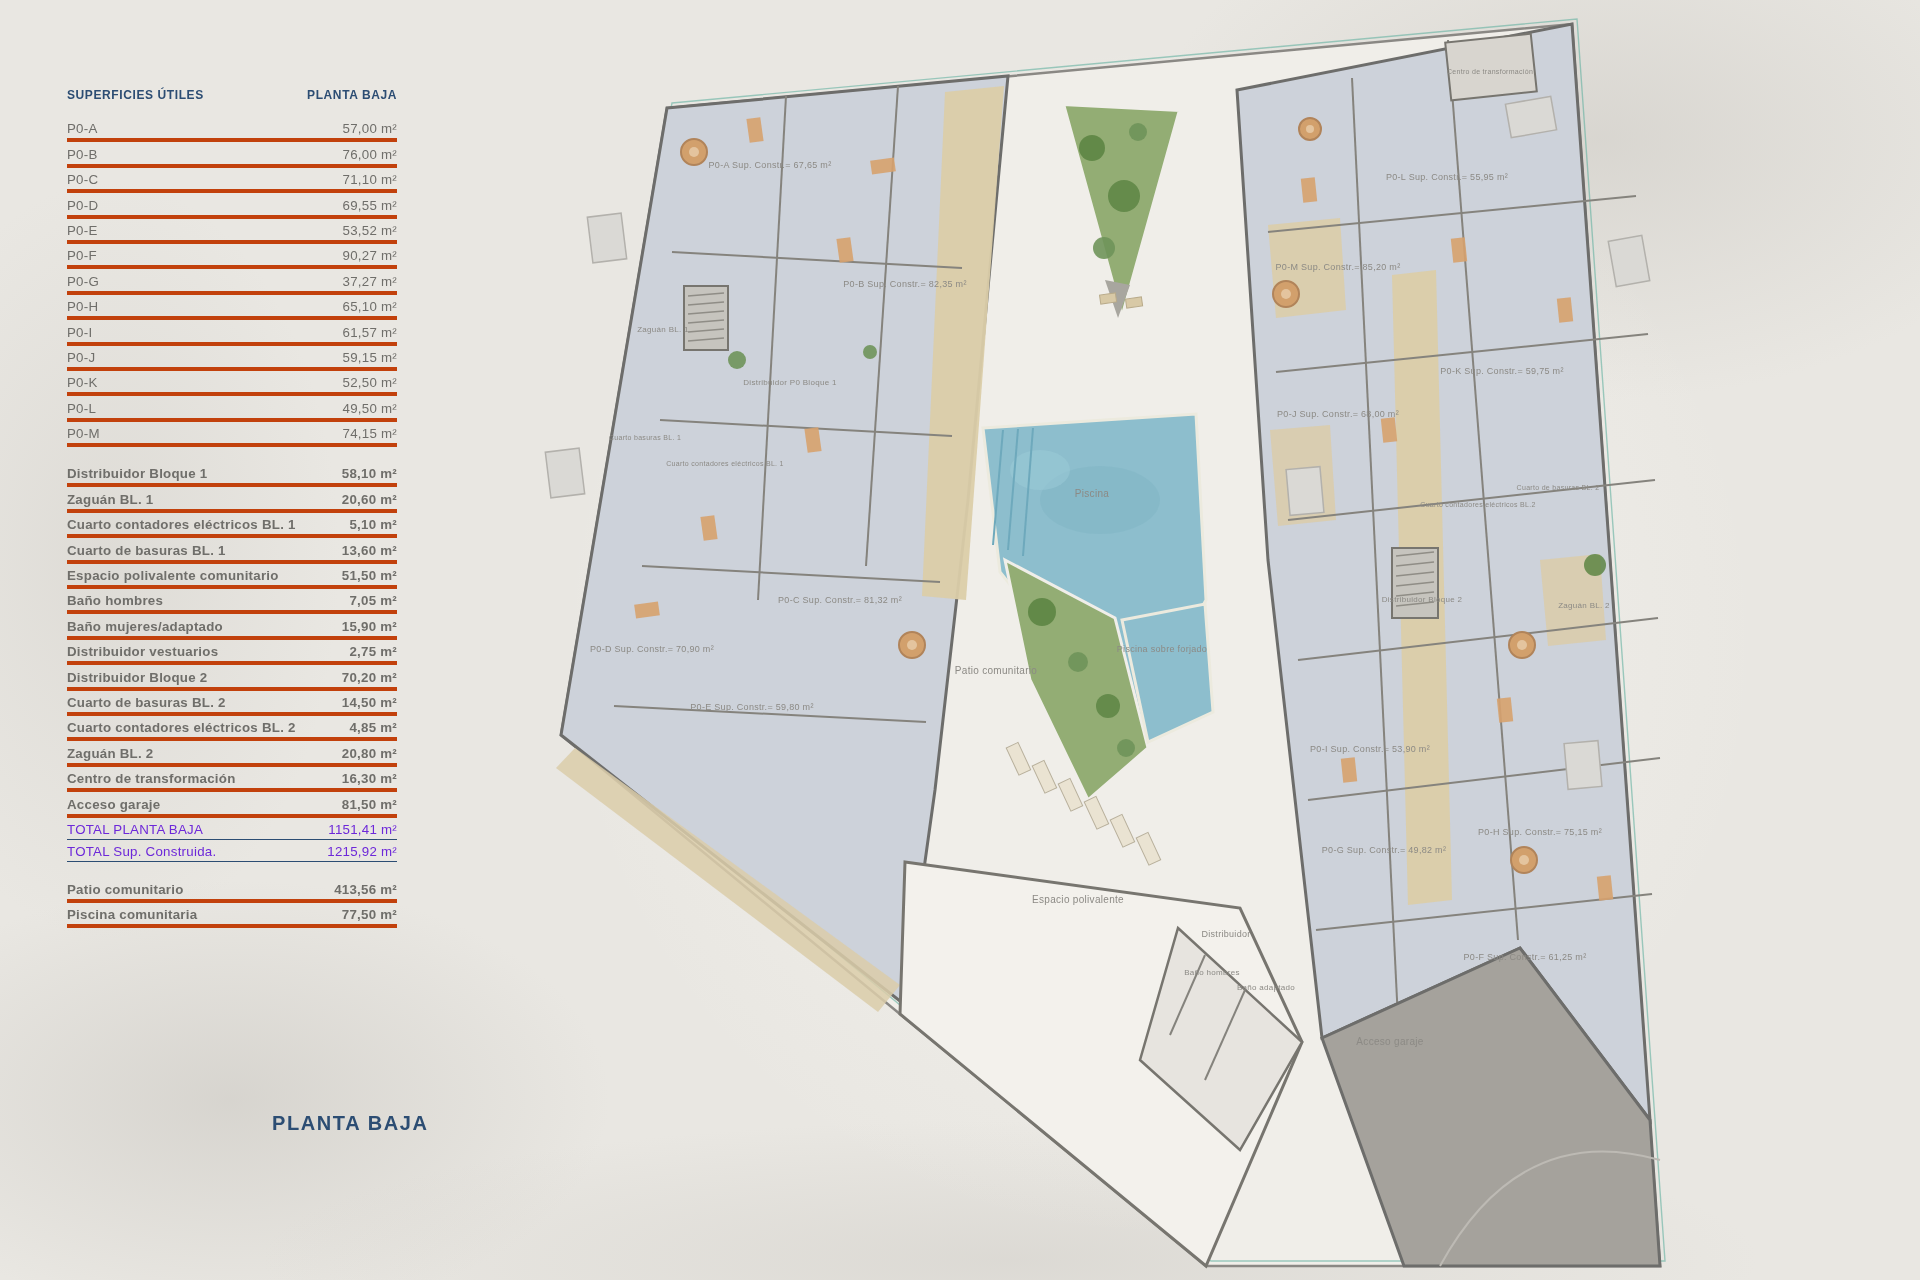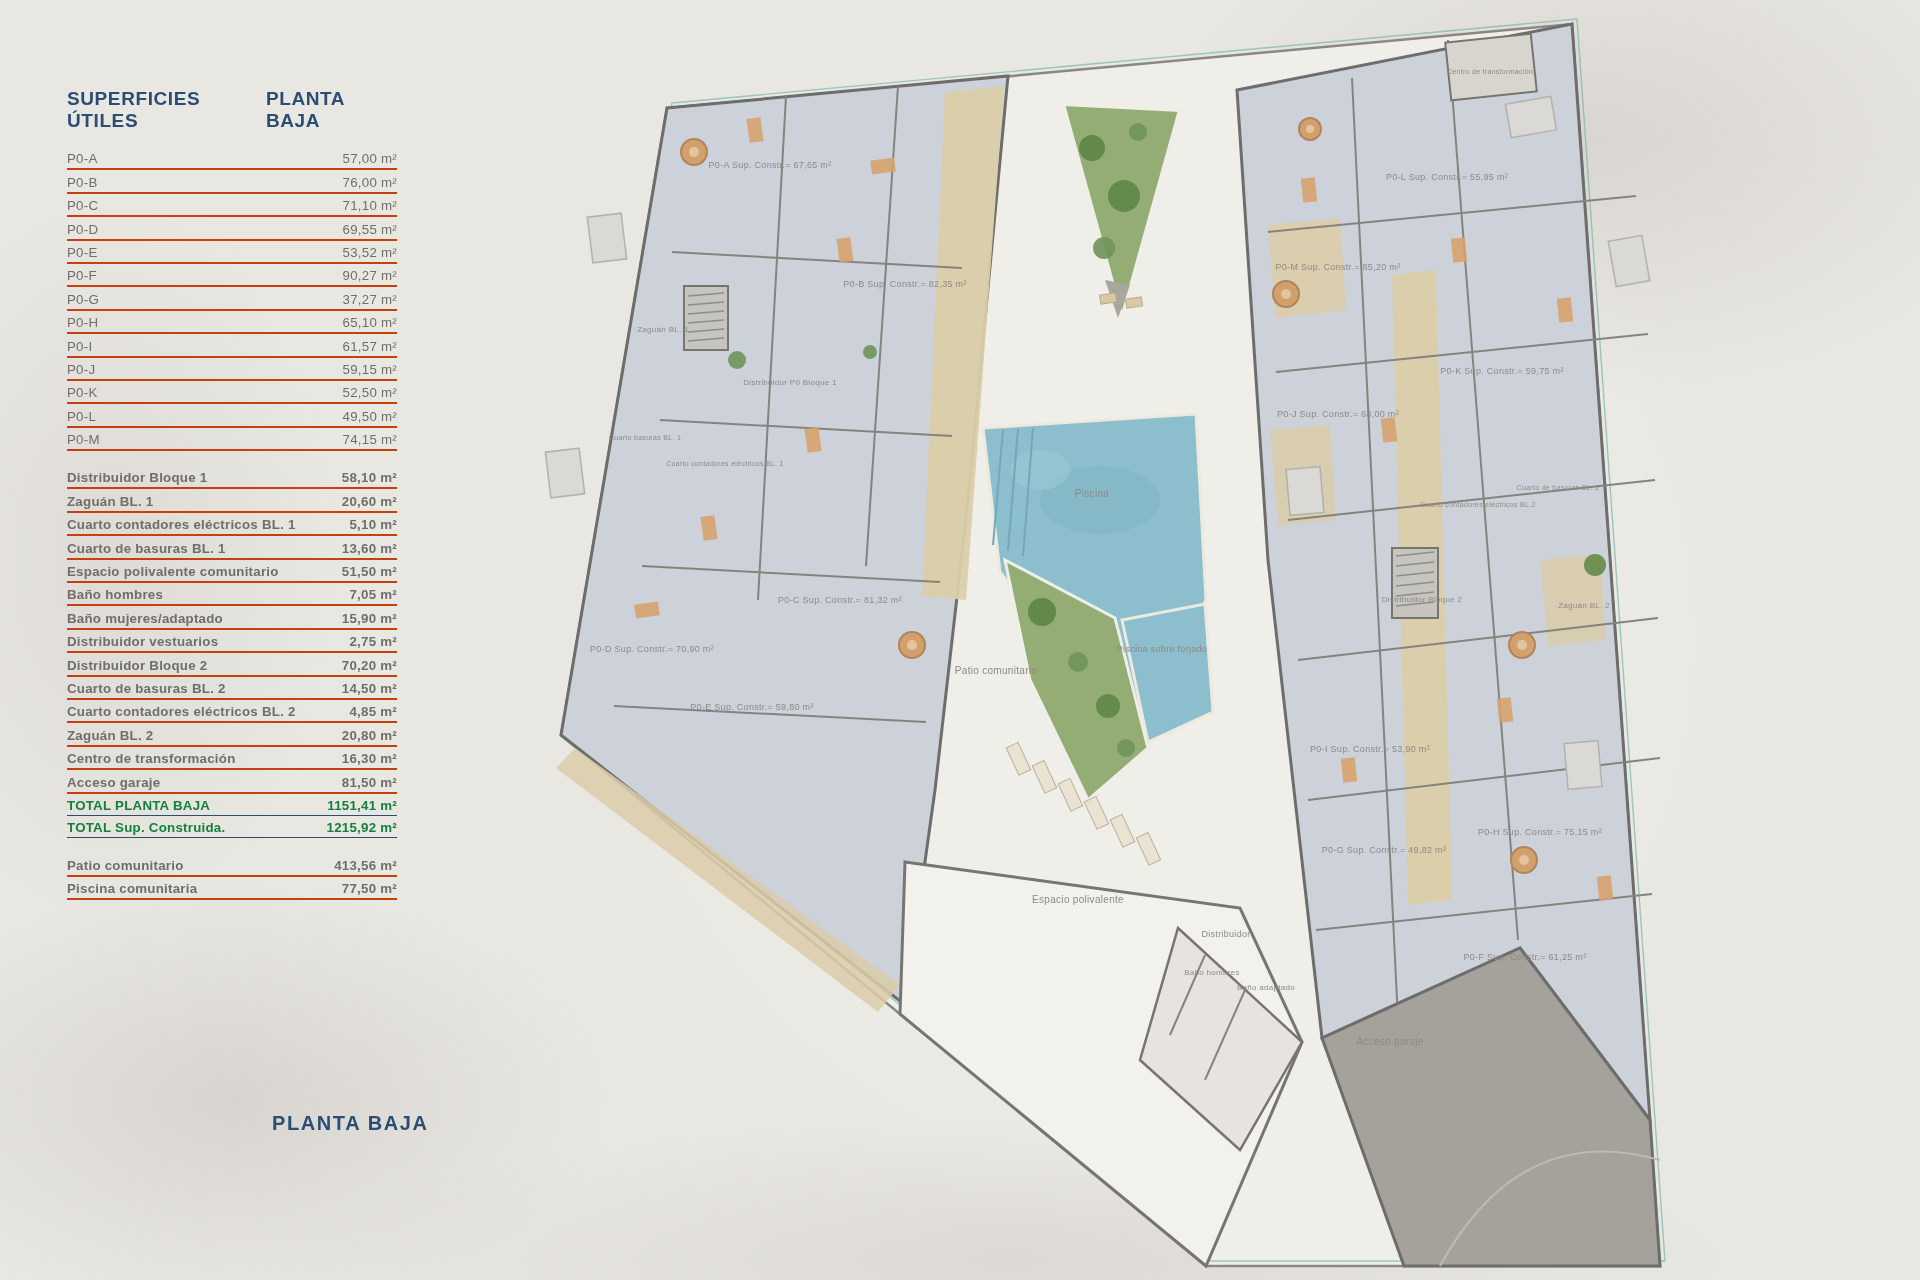--- a/index.html
+++ b/index.html
@@ -9,27 +9,27 @@
   
   .blob{position:absolute;pointer-events:none;}
   .b1{left:1150px;top:-120px;width:900px;height:520px;background:radial-gradient(closest-side,rgba(203,200,194,.55),rgba(203,200,194,0));}
   .b2{left:-120px;top:180px;width:460px;height:760px;background:radial-gradient(closest-side,rgba(208,205,199,.45),rgba(208,205,199,0));}
   .b3{left:-150px;top:880px;width:760px;height:440px;background:radial-gradient(closest-side,rgba(197,194,188,.5),rgba(197,194,188,0));}
   .b4{left:260px;top:1120px;width:1500px;height:280px;background:radial-gradient(closest-side,rgba(204,201,195,.45),rgba(204,201,195,0));}
   .b5{left:560px;top:40px;width:1200px;height:1200px;background:radial-gradient(closest-side,rgba(246,244,239,.85),rgba(246,244,239,0));}
 
   
   .sidebar{position:absolute;left:67px;top:88px;width:330px;}
-  .table-header{display:flex;justify-content:space-between;align-items:baseline;color:#2c4d73;font-weight:700;font-size:19px;letter-spacing:.6px;}
+  .table-header{display:flex;justify-content:space-between;align-items:baseline;color:#2c4d73;font-weight:700;font-size:12px;letter-spacing:.6px;}
   .rows{margin-top:15px;}
   .rows.gap{font-weight:bold;}
-  .row{display:flex;justify-content:space-between;align-items:flex-end;height:21.4px;border-bottom:2px solid #c2410c;color:#6f6e6a;font-size:13.3px;letter-spacing:.25px;}
+  .row{display:flex;justify-content:space-between;align-items:flex-end;height:21.4px;border-bottom:4px solid #c2410c;color:#6f6e6a;font-size:13.3px;letter-spacing:.25px;}
   .row .lbl{padding-bottom:2px;}
   .row .val{padding-bottom:2px;white-space:nowrap;}
-  .totals .row{color:#15803d;font-weight:700;border-bottom:1.6px solid #2c4d73;text-align:right;}
+  .totals .row{color:#6d28d9;font-weight:400;border-bottom:1.6px solid #2c4d73;text-align:right;}
   .plan-title{position:absolute;left:272px;top:1112px;color:#2c4d73;font-size:20px;font-weight:700;letter-spacing:1.6px;}
 
   
   .plan-svg{position:absolute;left:0;top:0;}
   .plan-label{fill:#8c8a85;font-family:"Liberation Sans",sans-serif;text-anchor:middle;letter-spacing:.3px;}
   .wall{stroke:#85837d;stroke-width:2;fill:none;}
   .stair{stroke:#8f8d86;stroke-width:1.5;}
 </style>
 </head>
 <body>

